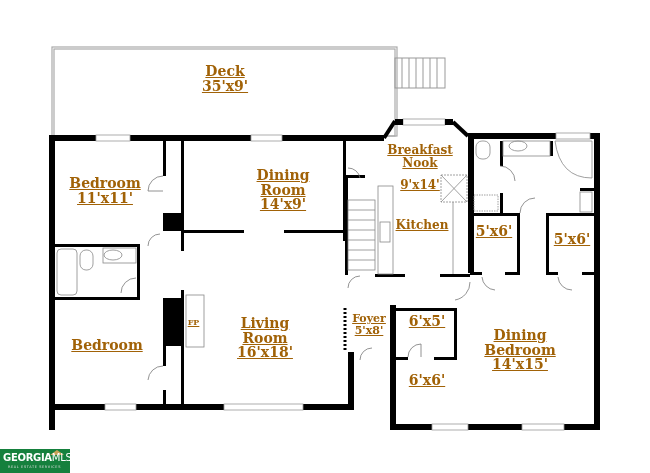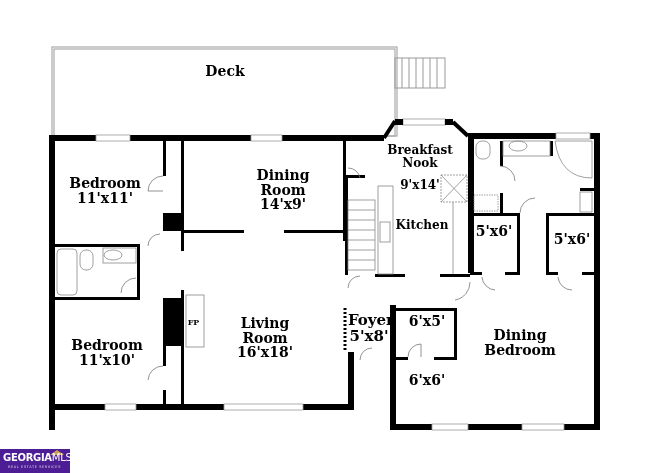--- a/index.html
+++ b/index.html
@@ -1,23 +1,23 @@
 <!DOCTYPE html>
 <html><head>
 <meta charset="utf-8">
 <style>
   html,body{margin:0;padding:0;background:#fff;}
   body{width:650px;height:473px;position:relative;overflow:hidden;font-family:"DejaVu Serif",serif;}
   .plan{position:absolute;left:0;top:0;width:650px;height:473px;}
-  .lbl{position:absolute;text-align:center;font-weight:bold;color:#000000;line-height:1.05;font-family:"DejaVu Serif",serif;}
+  .lbl{position:absolute;text-align:center;font-weight:bold;color:#a16207;line-height:1.05;font-family:"DejaVu Serif",serif;text-decoration:underline;}
   .l14{font-size:14px;}
   .l12{font-size:12px;}
-  .l11{font-size:15px;}
+  .l11{font-size:11px;}
   .l8{font-size:8px;}
-  .logo{position:absolute;left:0;top:449px;width:70px;height:24px;background:#4c1d95;color:#fff;font-family:"DejaVu Sans",sans-serif;}
+  .logo{position:absolute;left:0;top:449px;width:70px;height:24px;background:#15803d;color:#fff;font-family:"DejaVu Sans",sans-serif;}
   .logo .main{position:absolute;left:3px;top:3px;font-size:10px;font-weight:bold;letter-spacing:-0.3px;}
   .logo .main .mls{color:#fff;font-weight:normal;}
   .logo .sub{position:absolute;left:8px;top:16px;font-size:3.5px;letter-spacing:0.6px;color:#ddd;}
   .logo .roof{position:absolute;left:50px;top:1px;width:0;height:0;border-left:7px solid transparent;border-right:7px solid transparent;border-bottom:5px solid #c8a25a;}
 </style>
 </head>
 <body>
 
 <svg class="plan" viewBox="0 0 650 473" xmlns="http://www.w3.org/2000/svg">
 
@@ -167,20 +167,21 @@
     <ellipse cx="518" cy="146" rx="9" ry="5"></ellipse>
     <rect x="503" y="141" width="47" height="15"></rect>
     <path d="M555 141 L592 141 L592 178 Q560 178 555 141 Z"></path>
     <rect x="474" y="195" width="24" height="16" stroke-dasharray="1.5,1"></rect>
     <rect x="580" y="192" width="12" height="20"></rect>
   </g>
 </svg>
 
 <div class="lbl l14" style="left:175px;top:64px;width:100px;">
   <div>Deck</div>
+  <div>35'x9'</div>
 </div>
 
 <div class="lbl l14" style="left:60px;top:176px;width:90px;">
   <div>Bedroom</div>
   <div>11'x11'</div>
 </div>
 
 <div class="lbl l14" style="left:233px;top:168px;width:100px;">
   <div>Dining</div>
   <div>Room</div>
@@ -201,33 +202,33 @@
 <div class="lbl l14" style="left:215px;top:316px;width:100px;">
   <div>Living</div>
   <div>Room</div>
   <div>16'x18'</div>
 </div>
 
 <div class="lbl l8" style="left:186px;top:318px;width:15px;">FP</div>
 
 <div class="lbl l14" style="left:62px;top:338px;width:90px;">
   <div>Bedroom</div>
-  <div>11'x10'</div>
 </div>
 
 <div class="lbl l11" style="left:348px;top:313px;width:42px;">
   <div>Foyer</div>
   <div>5'x8'</div>
 </div>
 
 <div class="lbl l14" style="left:400px;top:314px;width:54px;">6'x5'</div>
 <div class="lbl l14" style="left:400px;top:373px;width:54px;">6'x6'</div>
 
 <div class="lbl l14" style="left:475px;top:328px;width:90px;">
   <div>Dining</div>
   <div>Bedroom</div>
+  <div>14'x15'</div>
 </div>
 
 <div class="logo">
   <div class="roof"></div>
   <div class="main"><span>GEORGIA</span><span class="mls">MLS</span></div>
   <div class="sub">REAL ESTATE SERVICES</div>
 </div>
 
 </body></html>

